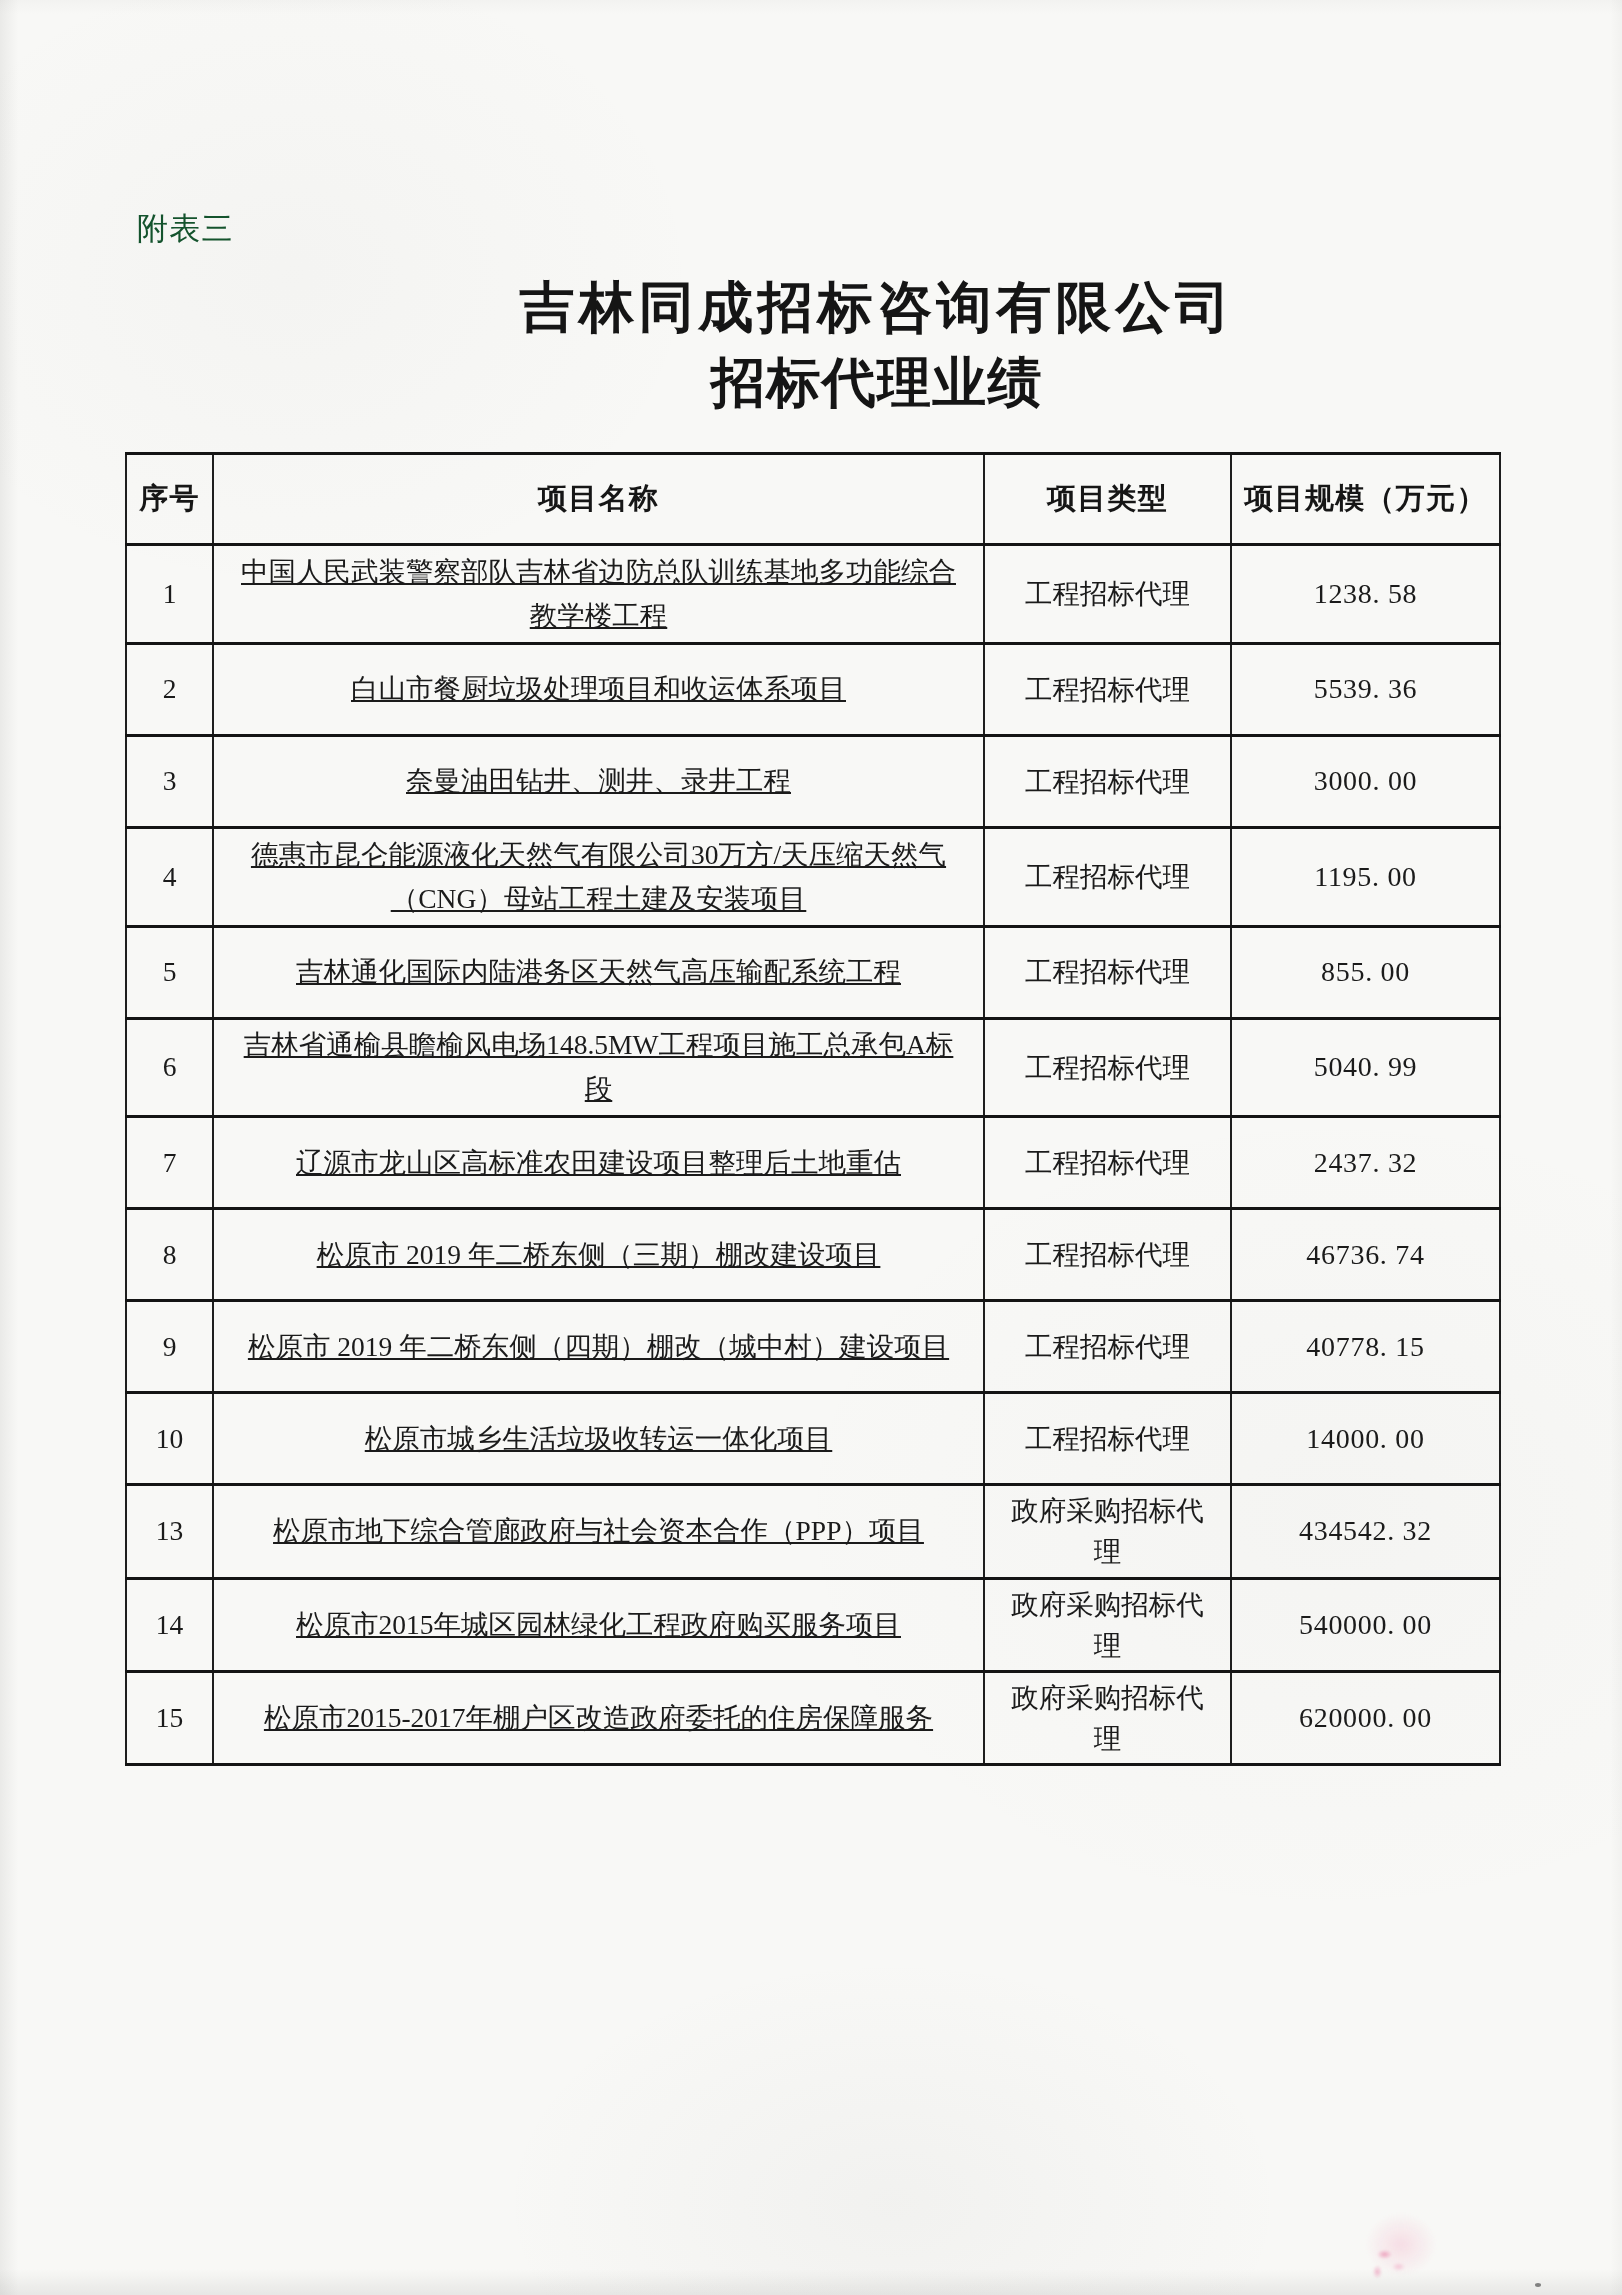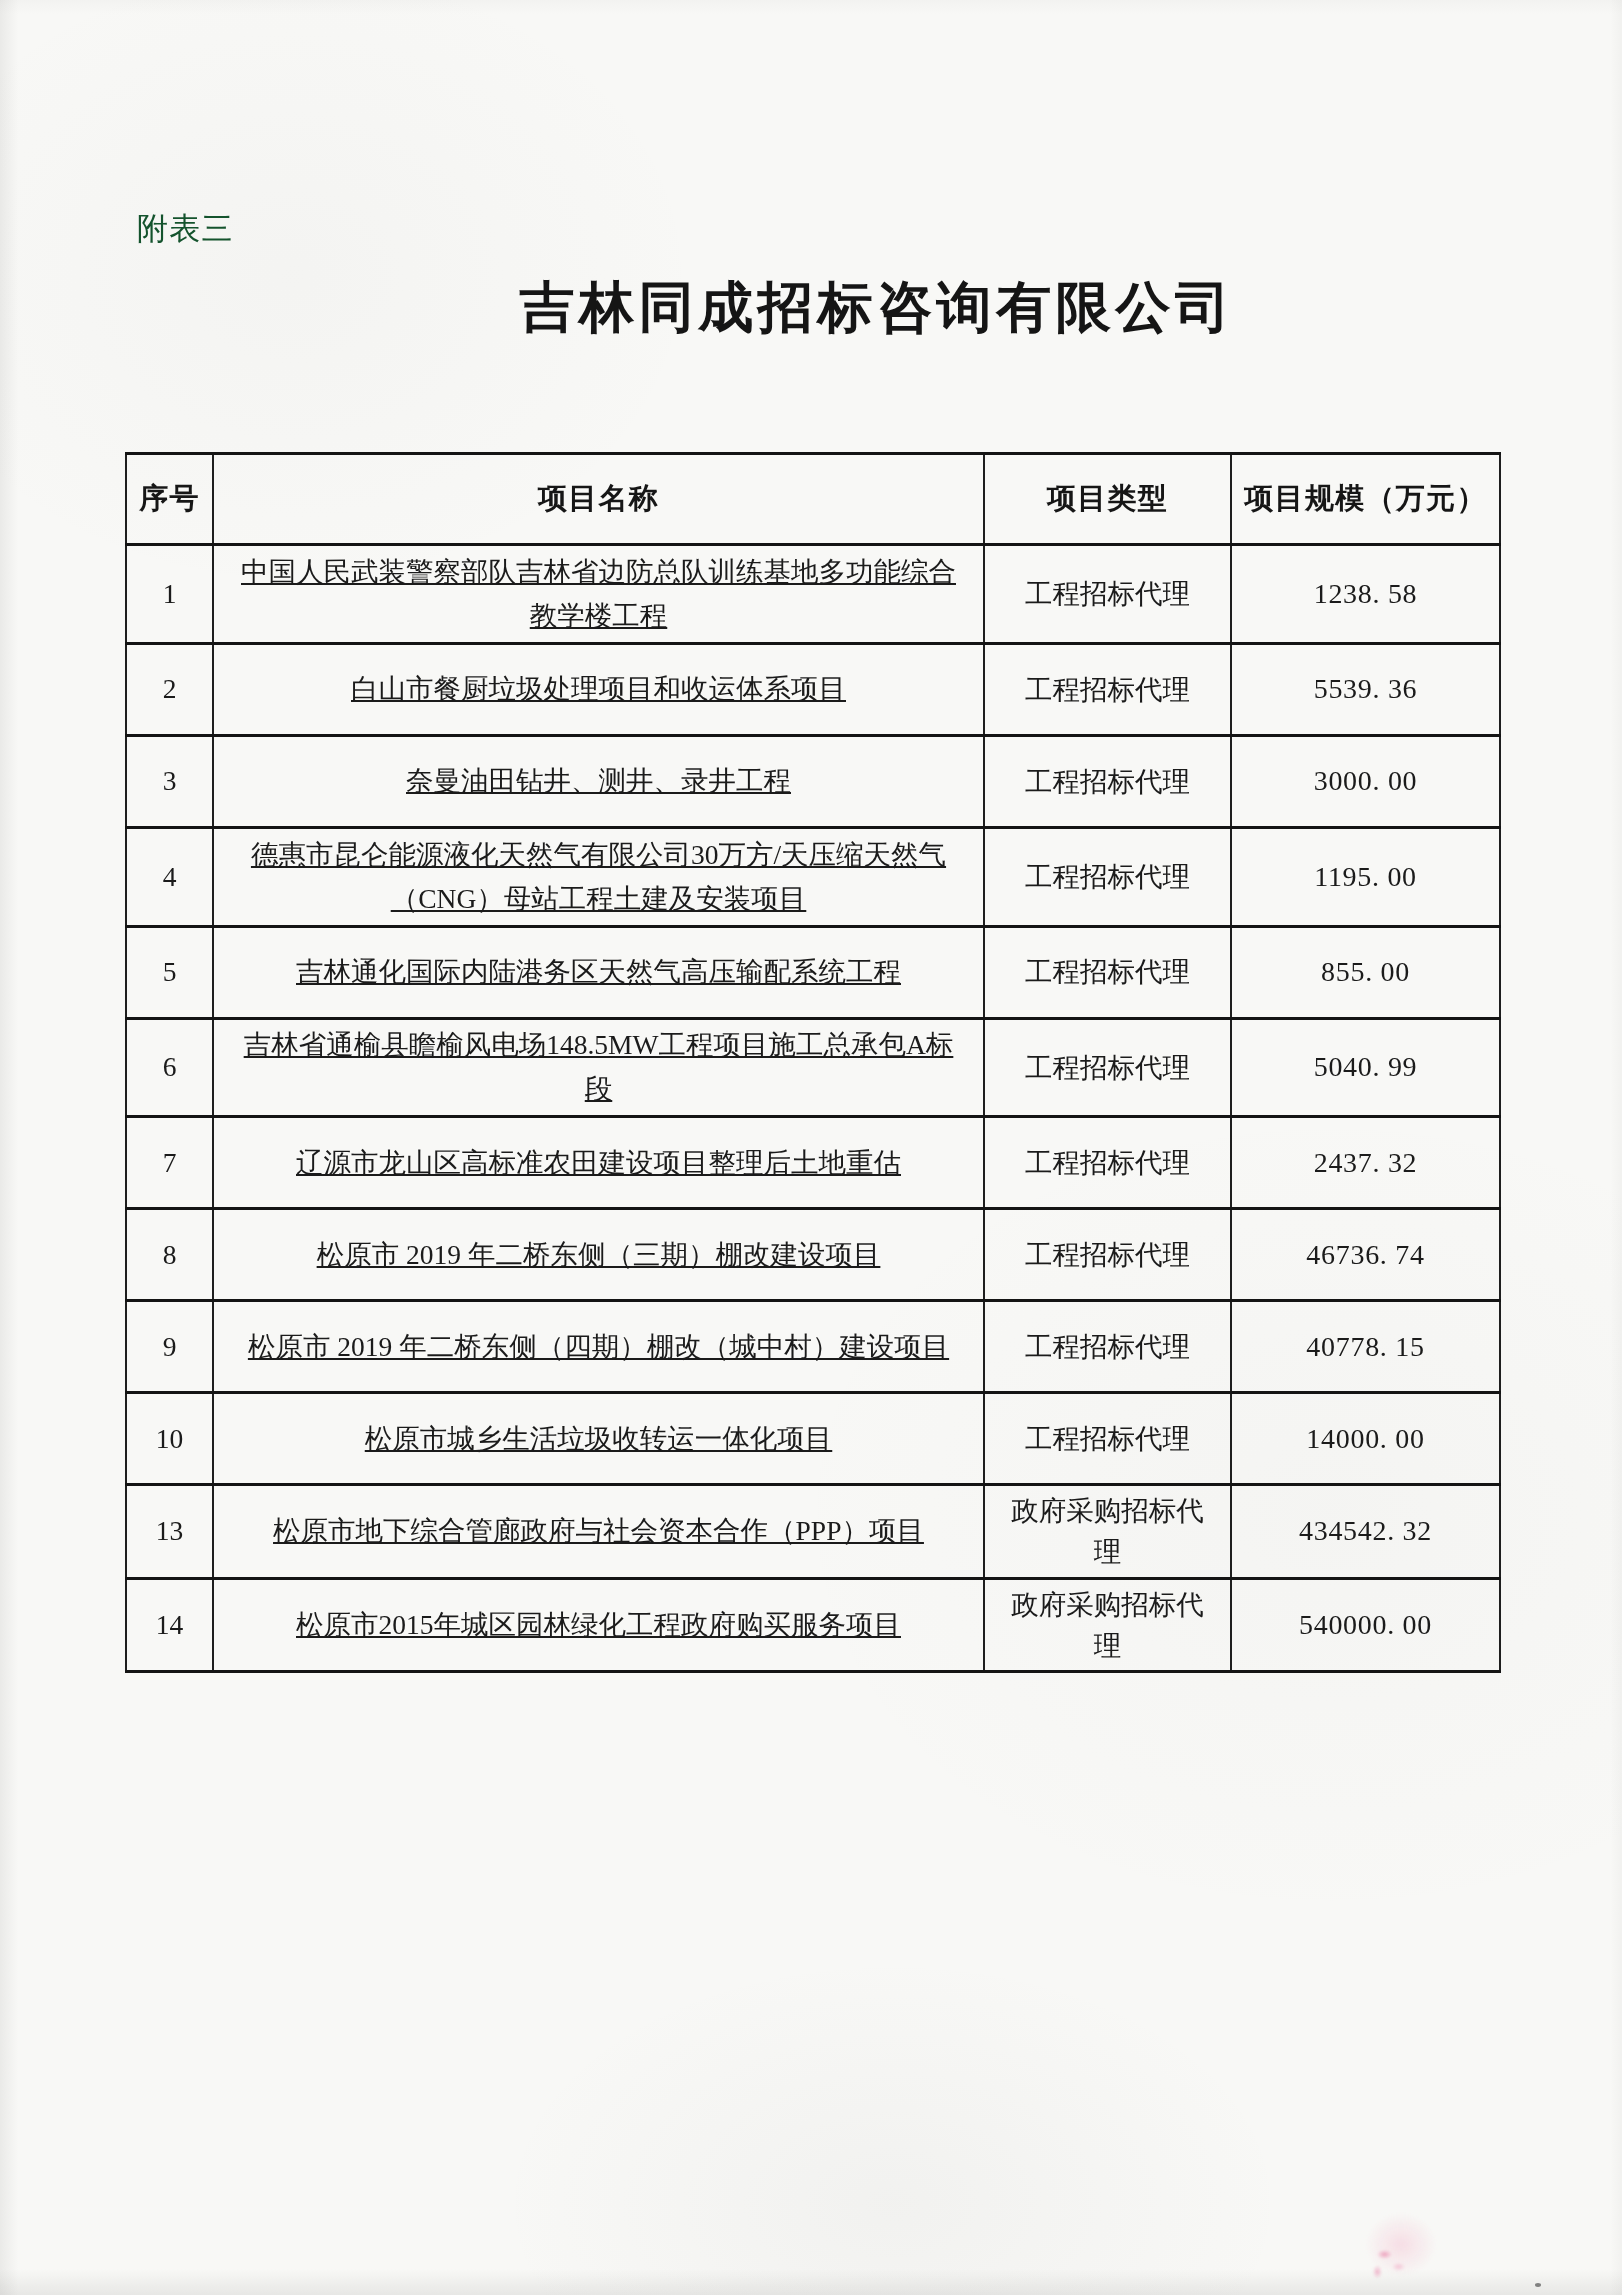--- a/index.html
+++ b/index.html
@@ -142,20 +142,21 @@
 </style>
 </head>
 <body>
 
 <div class="scan-texture"></div>
 
 <div class="annotation">附表三</div>
 
 <div class="title-block">
   <div class="title-line1">吉林同成招标咨询有限公司</div>
+  <div class="title-line2">招标代理业绩</div>
 </div>
 
 <table class="perf">
   <colgroup>
     <col style="width:87px">
     <col style="width:771px">
     <col style="width:247px">
     <col style="width:269px">
   </colgroup>
   <thead>
@@ -232,18 +233,24 @@
         <td class="c-name">松原市地下综合管廊政府与社会资本合作（PPP）项目</td>
         <td class="c-type">政府采购招标代理</td>
         <td class="c-scale">434542. 32</td>
       </tr>
       <tr>
         <td class="c-no">14</td>
         <td class="c-name">松原市2015年城区园林绿化工程政府购买服务项目</td>
         <td class="c-type">政府采购招标代理</td>
         <td class="c-scale">540000. 00</td>
       </tr>
+      <tr>
+        <td class="c-no">15</td>
+        <td class="c-name">松原市2015-2017年棚户区改造政府委托的住房保障服务</td>
+        <td class="c-type">政府采购招标代理</td>
+        <td class="c-scale">620000. 00</td>
+      </tr>
     </tbody>
 </table>
 
 <div class="stamp-residue"></div>
 <div class="dark-speck"></div>
 
 
 </body></html>

